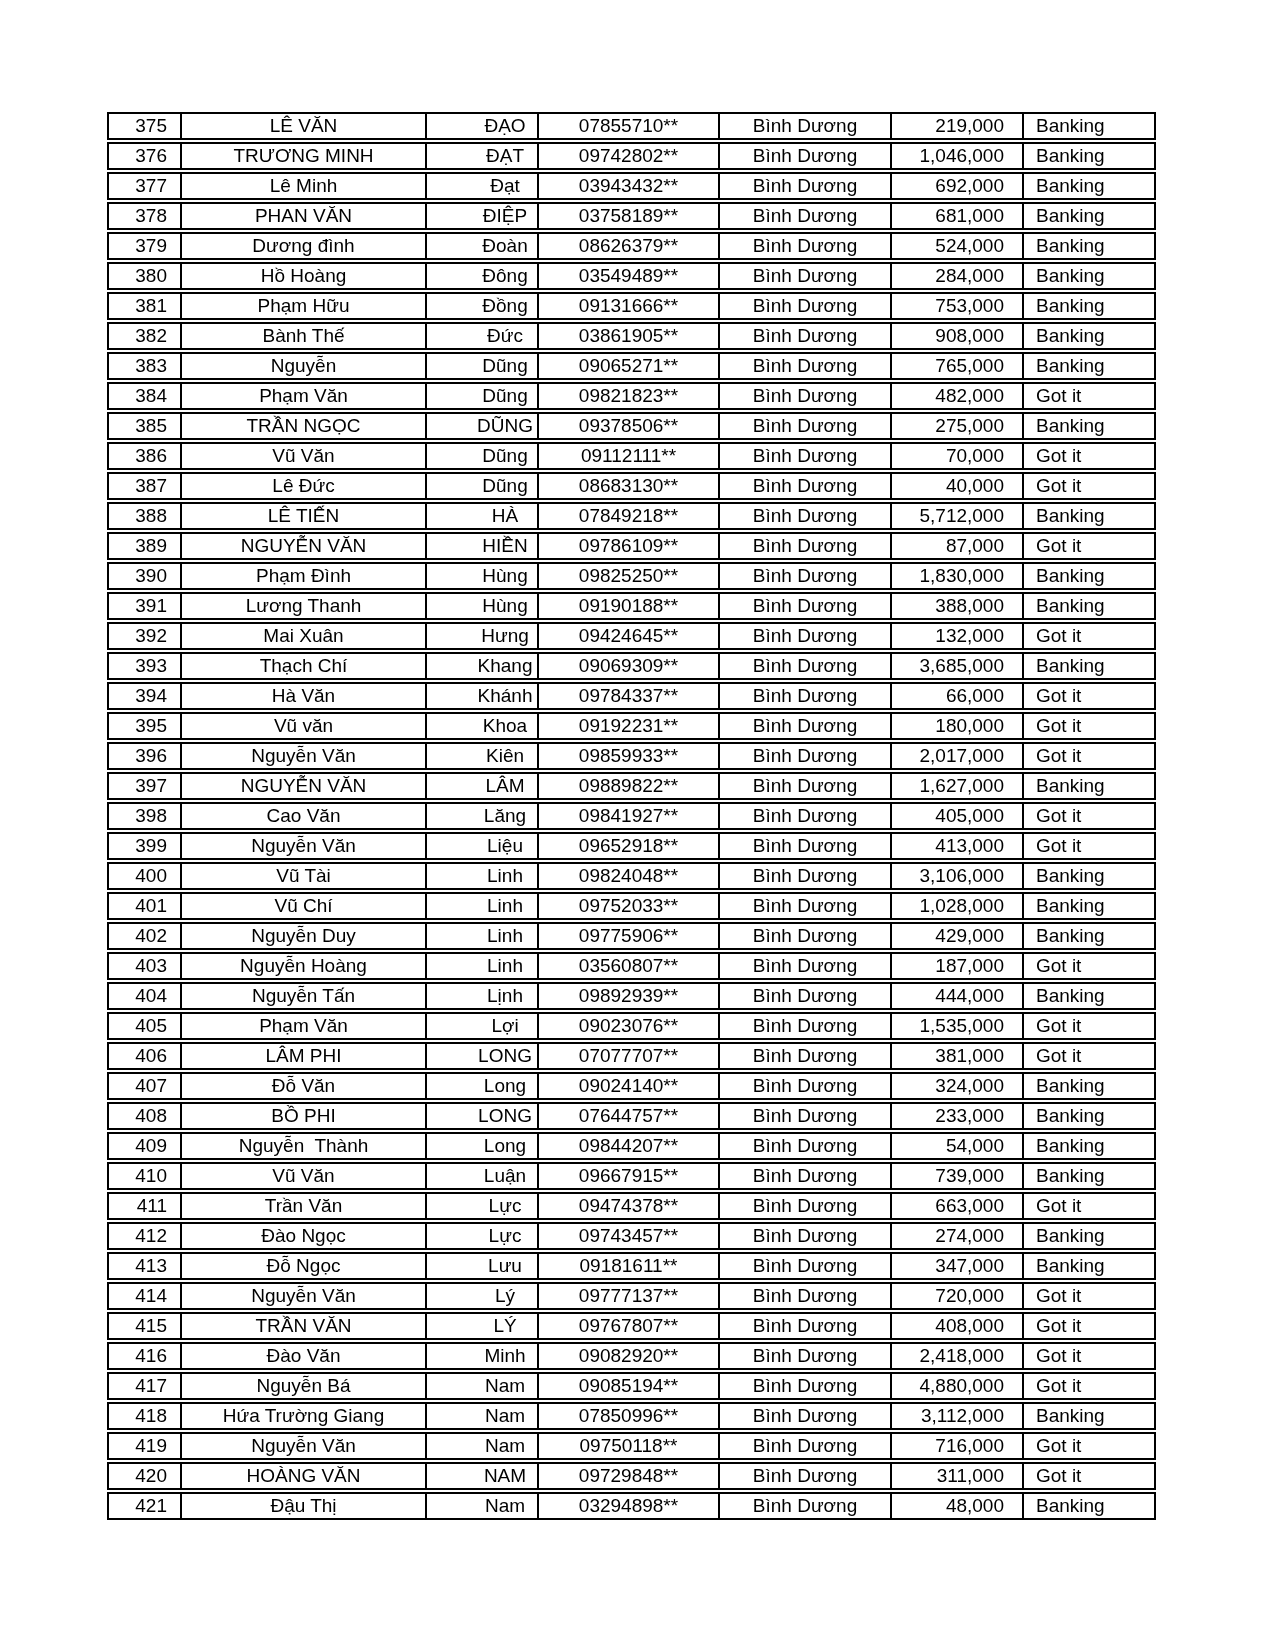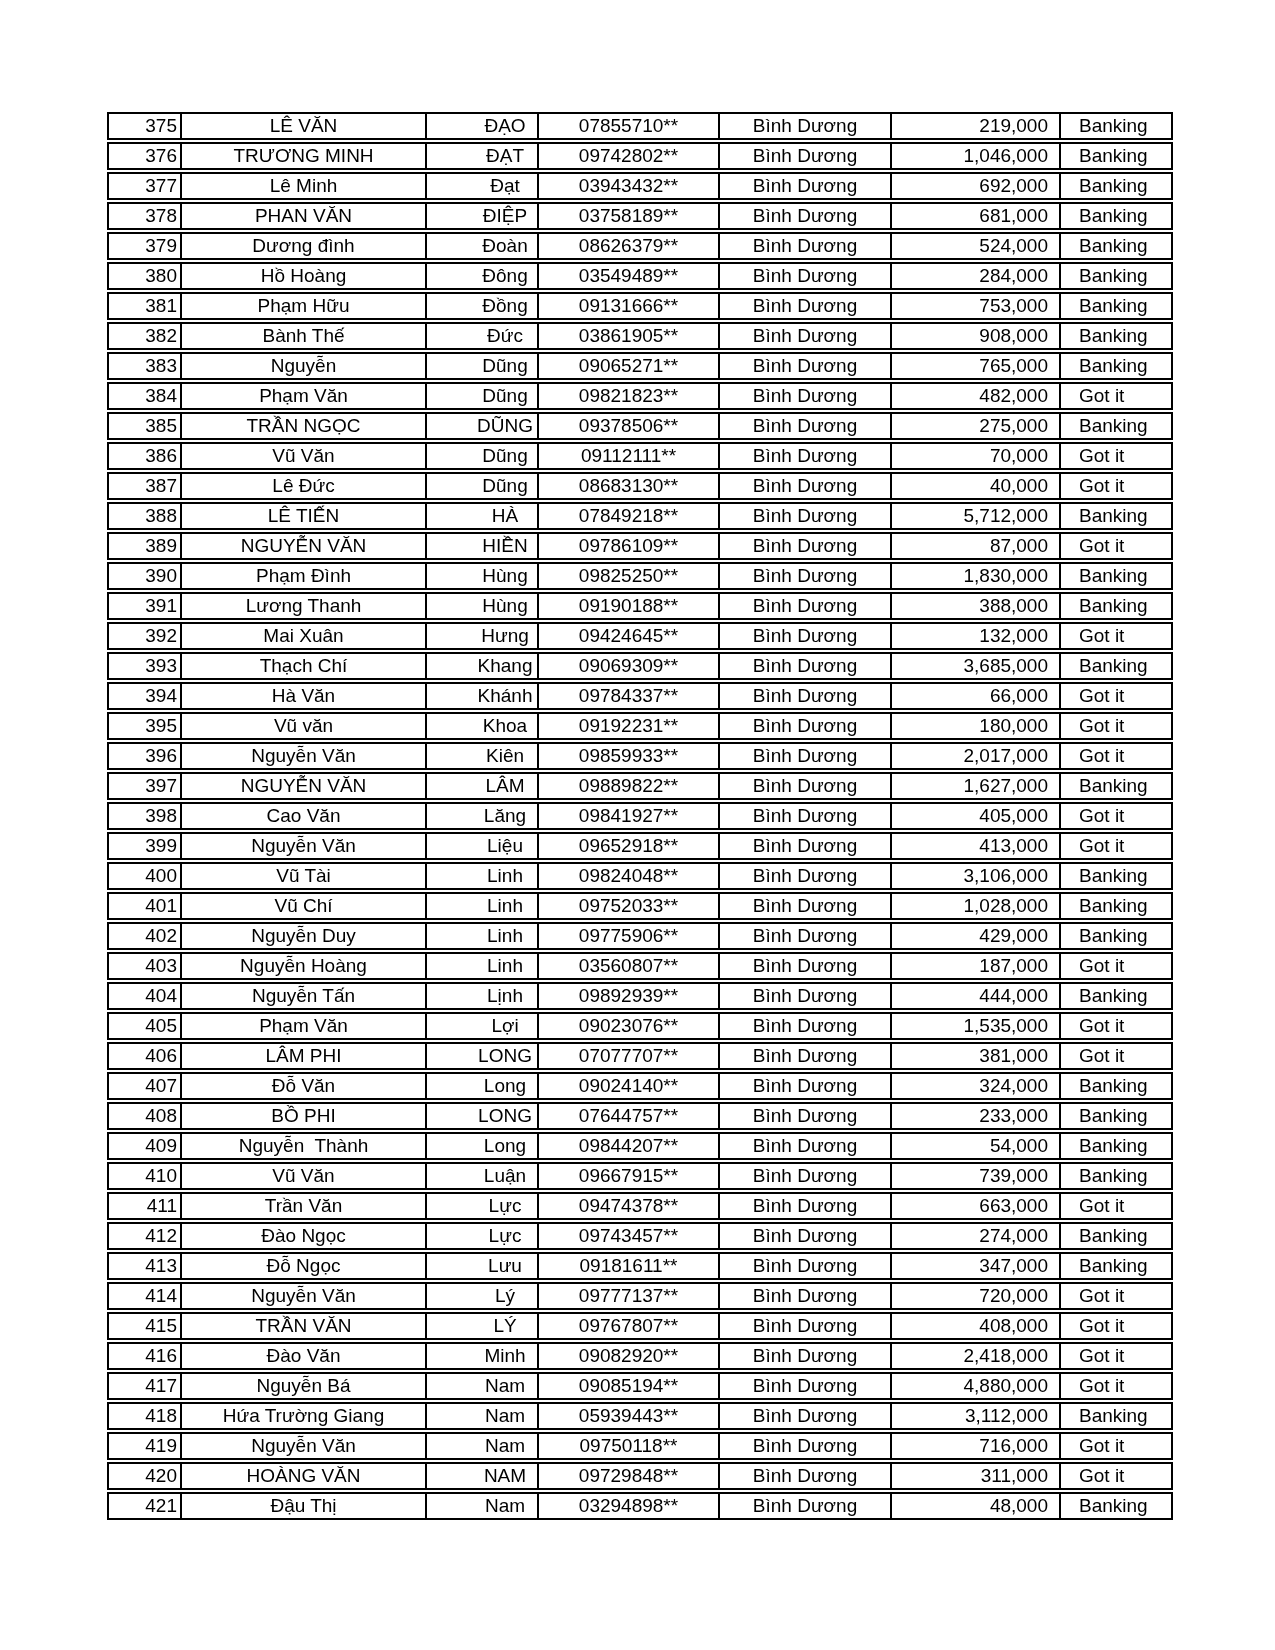--- a/index.html
+++ b/index.html
@@ -34,27 +34,27 @@
     align-items: center;
     height: 100%;
     border-left: 2px solid #000000;
     white-space: pre;
     overflow: visible;
     font-size: 19px;
     line-height: 24px;
     color: #000000;
   }
   .cell:first-child { border-left: none; }
-  .c-no     { width: 71px;  justify-content: flex-end;  padding-right: 3px; }
+  .c-no     { width: 71px;  justify-content: flex-end;  padding-right: 13px; }
   .c-first  { width: 245px; justify-content: center; }
   .c-last   { width: 112px; justify-content: center; padding-left: 46px; }
   .c-phone  { width: 181px; justify-content: center; }
   .c-loc    { width: 172px; justify-content: center; }
-  .c-amt    { width: 169px; justify-content: flex-end;  padding-right: 11px; }
-  .c-status { width: 112px; justify-content: flex-start; padding-left: 18px; }
+  .c-amt    { width: 132px; justify-content: flex-end;  padding-right: 18px; }
+  .c-status { width: 132px; justify-content: flex-start; padding-left: 12px; }
 </style>
 </head>
 <body>
 
 <div class="page">
   <div class="table" id="table">
   <div class="row">
     <div class="cell c-no">375</div>
     <div class="cell c-first">LÊ VĂN</div>
     <div class="cell c-last">ĐẠO</div>
@@ -481,21 +481,21 @@
     <div class="cell c-phone">09085194**</div>
     <div class="cell c-loc">Bình Dương</div>
     <div class="cell c-amt">4,880,000</div>
     <div class="cell c-status">Got it</div>
   </div>
 
   <div class="row">
     <div class="cell c-no">418</div>
     <div class="cell c-first">Hứa Trường Giang</div>
     <div class="cell c-last">Nam</div>
-    <div class="cell c-phone">05939443**</div>
+    <div class="cell c-phone">07850996**</div>
     <div class="cell c-loc">Bình Dương</div>
     <div class="cell c-amt">3,112,000</div>
     <div class="cell c-status">Banking</div>
   </div>
 
   <div class="row">
     <div class="cell c-no">419</div>
     <div class="cell c-first">Nguyễn Văn</div>
     <div class="cell c-last">Nam</div>
     <div class="cell c-phone">09750118**</div>

